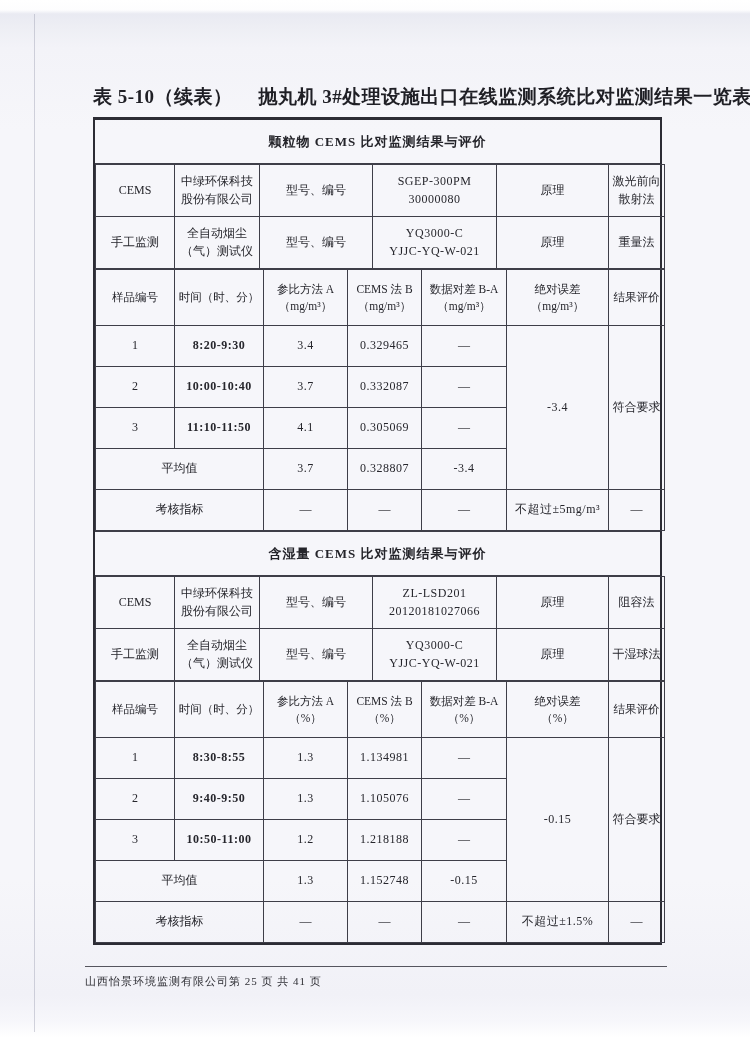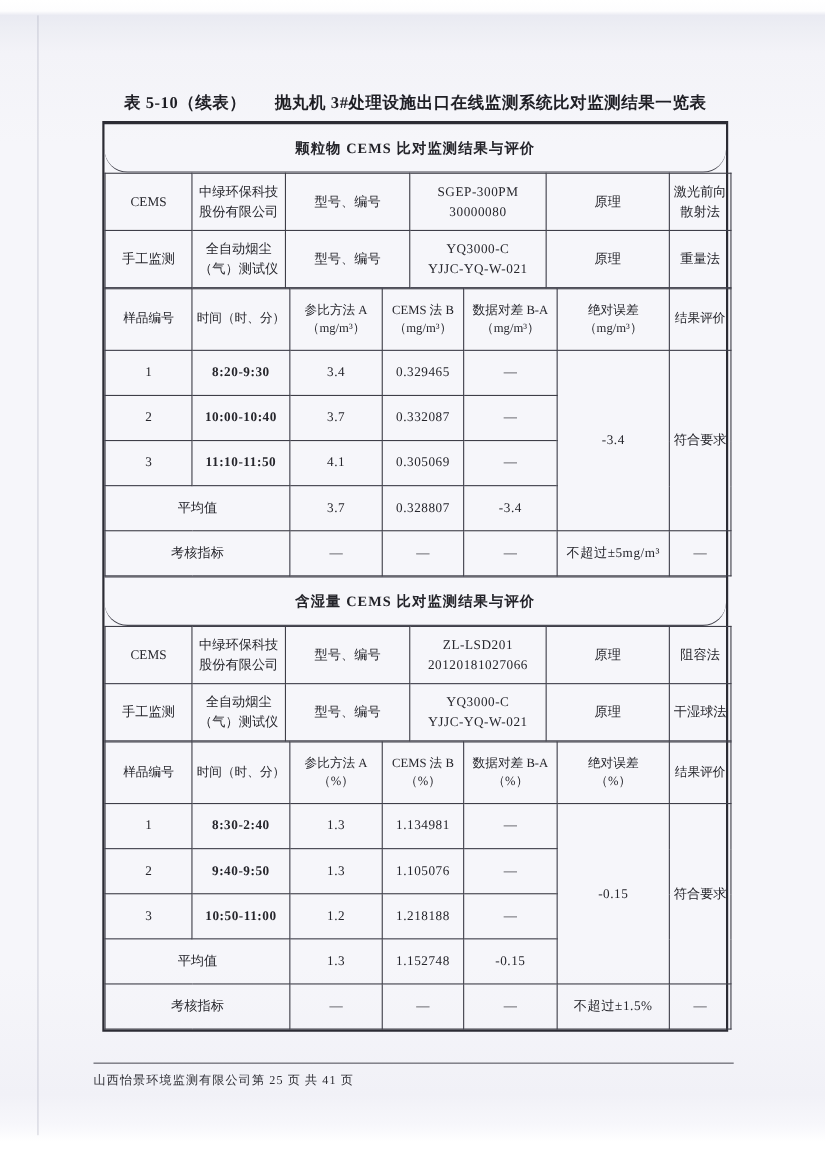--- a/index.html
+++ b/index.html
@@ -19,36 +19,35 @@
       #f3f3f8 48px, #f6f6fa 130px, #f6f6fa 880px, #f1f1f7 995px,
       #f7f7fb 1022px, #ffffff 1038px, #ffffff 100%);
   }
   .paper-edge-left {
     position: absolute; left: 34px; top: 14px; width: 1px; height: 1018px;
     background: rgba(160,162,180,0.45);
   }
   .content { position: absolute; left: 93px; top: 84px; width: 569px; }
 
   .doc-title {
-    text-align: center; font-weight: bold; font-size: 15px;
+    text-align: center; font-weight: bold; font-size: 19px;
     letter-spacing: 0.5px; color: #1f1f25; margin-bottom: 7px; white-space: nowrap;
   }
   .doc-title .t-label { margin-right: 26px; }
 
   .doc-table {
     width: 569px;
     border: 2px solid #2c2c34;
     border-top-width: 3px;
     background: transparent;
   }
   .sec-title {
     text-align: center; font-weight: bold; font-size: 13px; color: #24242a;
     padding: 13px 0 12px 0; border-bottom: 1px solid #3e3e48;
     letter-spacing: 1px;
-    border-radius: 21px;
   }
   .section-sep { border-top: 1px solid #3e3e48; }
 
   table { border-collapse: collapse; table-layout: fixed; width: 100%; }
   td, th {
     border: 1px solid #3e3e48;
     text-align: center; vertical-align: middle;
     font-size: 12px; font-weight: normal; color: #26262c;
     padding: 3px 2px; line-height: 1.45;
   }
@@ -243,21 +242,21 @@
               <th class="pre">数据对差 B-A
 （%）</th>
               <th class="pre">绝对误差
 （%）</th>
               <th>结果评价</th>
             </tr>
           </thead>
           <tbody>
             <tr>
               <td class="tall">1</td>
-              <td class="bold num">8:30-2:40</td>
+              <td class="bold num">8:30-8:55</td>
               <td class="num">1.3</td>
               <td class="num">1.134981</td>
               <td>—</td>
               <td rowspan="4" class="num">-0.15</td>
               <td rowspan="4">符合要求</td>
             </tr>
             <tr>
               <td class="tall">2</td>
               <td class="bold num">9:40-9:50</td>
               <td class="num">1.3</td>

